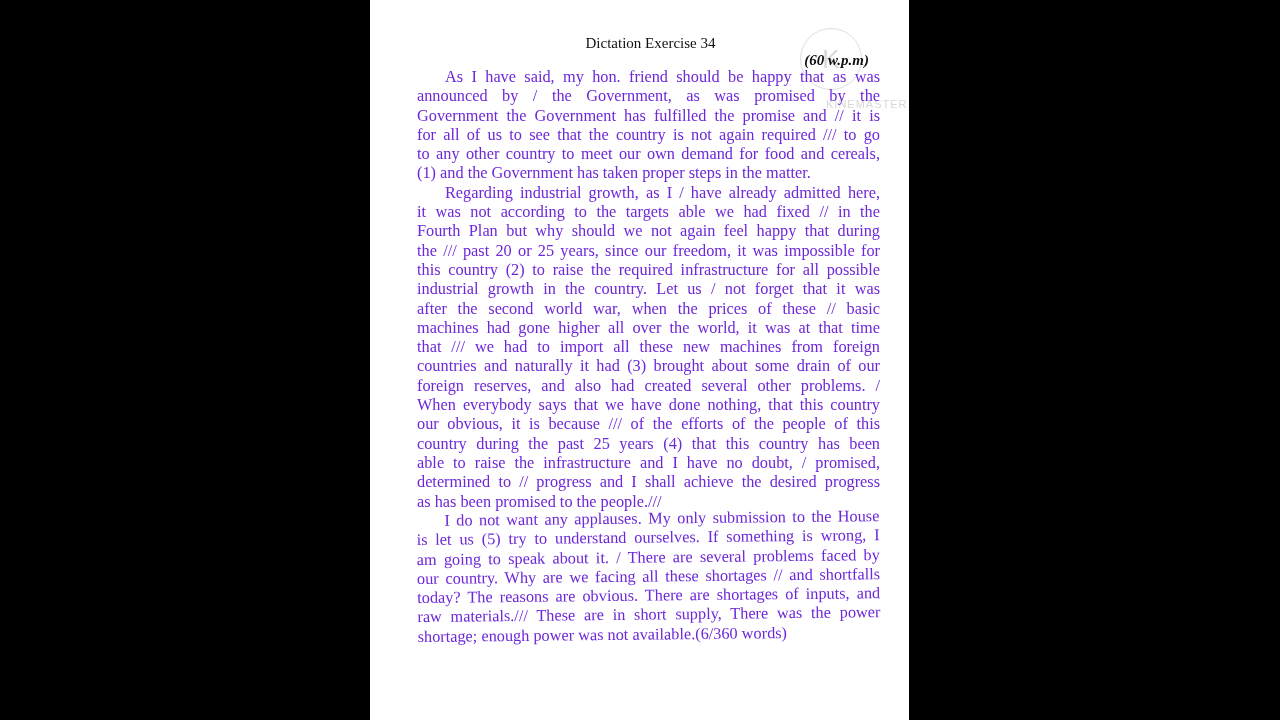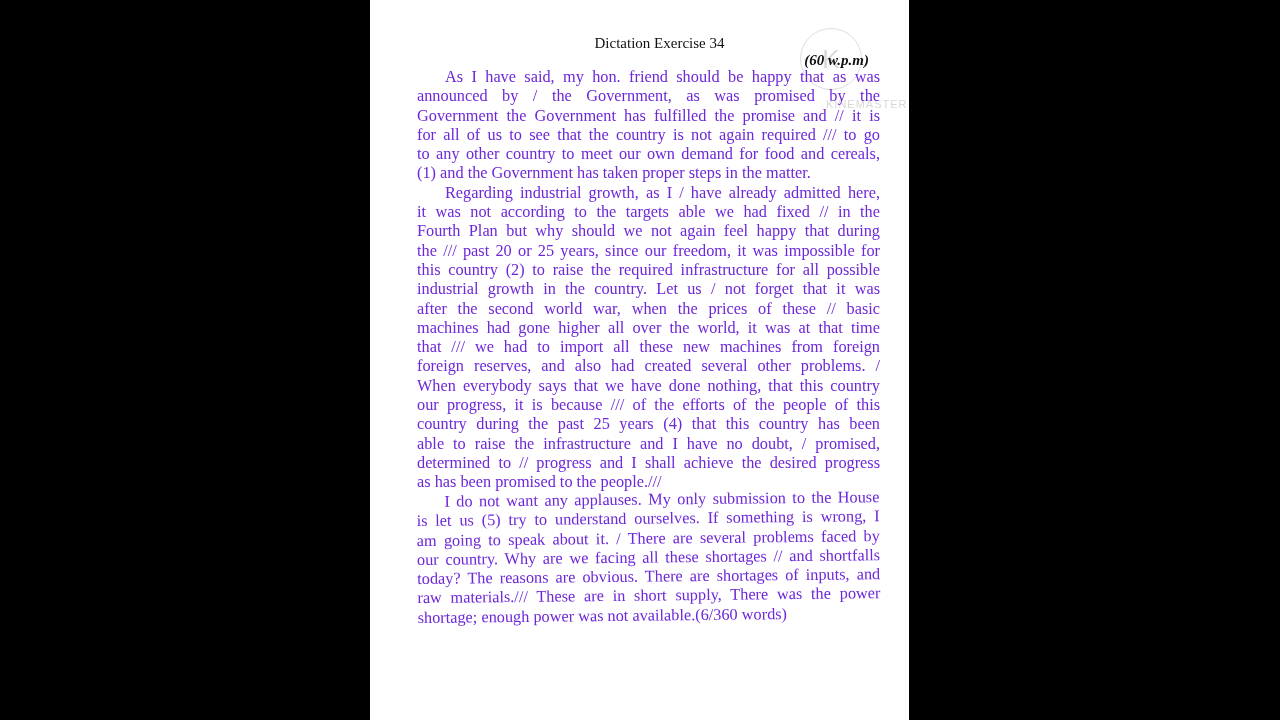--- a/index.html
+++ b/index.html
@@ -14,21 +14,21 @@
       position: absolute;
       left: 370px;
       top: 0;
       width: 539px;
       height: 720px;
       background: #ffffff;
       overflow: hidden;
     }
     .title {
       position: absolute;
-      left: 16px;
+      left: 7px;
       top: 35px;
       width: 100%;
       text-align: center;
       font-family: "Liberation Serif", "DejaVu Serif", serif;
       font-size: 15px;
       color: #111111;
       padding-left: 4px;
     }
     .speed {
       position: absolute;
@@ -111,23 +111,24 @@
     <div class="para2">
       <span class="line indent">Regarding industrial growth, as I / have already admitted here,</span>
       <span class="line">it was not according to the targets able we had fixed // in the</span>
       <span class="line">Fourth Plan but why should we not again feel happy that during</span>
       <span class="line">the /// past 20 or 25 years, since our freedom, it was impossible for</span>
       <span class="line">this country (2) to raise the required infrastructure for all possible</span>
       <span class="line">industrial growth in the country. Let us / not forget that it was</span>
       <span class="line">after the second world war, when the prices of these // basic</span>
       <span class="line">machines had gone higher all over the world, it was at that time</span>
       <span class="line">that /// we had to import all these new machines from foreign</span>
+      <span class="line">countries and naturally it had (3) brought about some drain of our</span>
       <span class="line">foreign reserves, and also had created several other problems. /</span>
       <span class="line">When everybody says that we have done nothing, that this country</span>
-      <span class="line">our progress, it is because /// of the efforts of the people of this</span>
+      <span class="line">our obvious, it is because /// of the efforts of the people of this</span>
       <span class="line">country during the past 25 years (4) that this country has been</span>
       <span class="line">able to raise the infrastructure and I have no doubt, / promised,</span>
       <span class="line">determined to // progress and I shall achieve the desired progress</span>
       <span class="line last">as has been promised to the people.///</span>
     </div>
     <div class="para3 shifted">
       <span class="line indent">I do not want any applauses. My only submission to the House</span>
       <span class="line">is let us (5) try to understand ourselves. If something is wrong, I</span>
       <span class="line">am going to speak about it. / There are several problems faced by</span>
       <span class="line">our country. Why are we facing all these shortages // and shortfalls</span>

